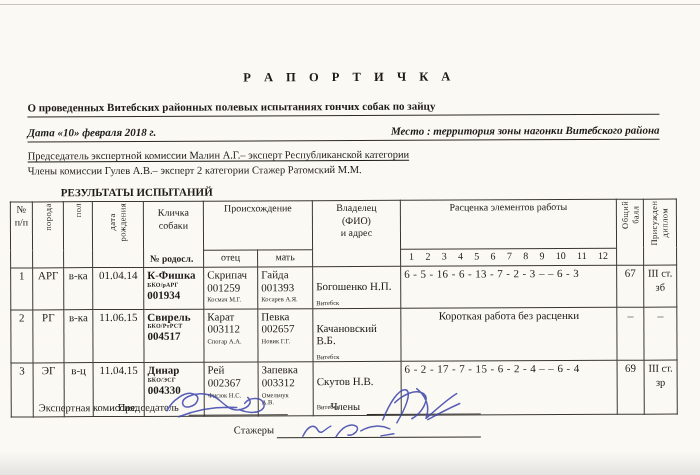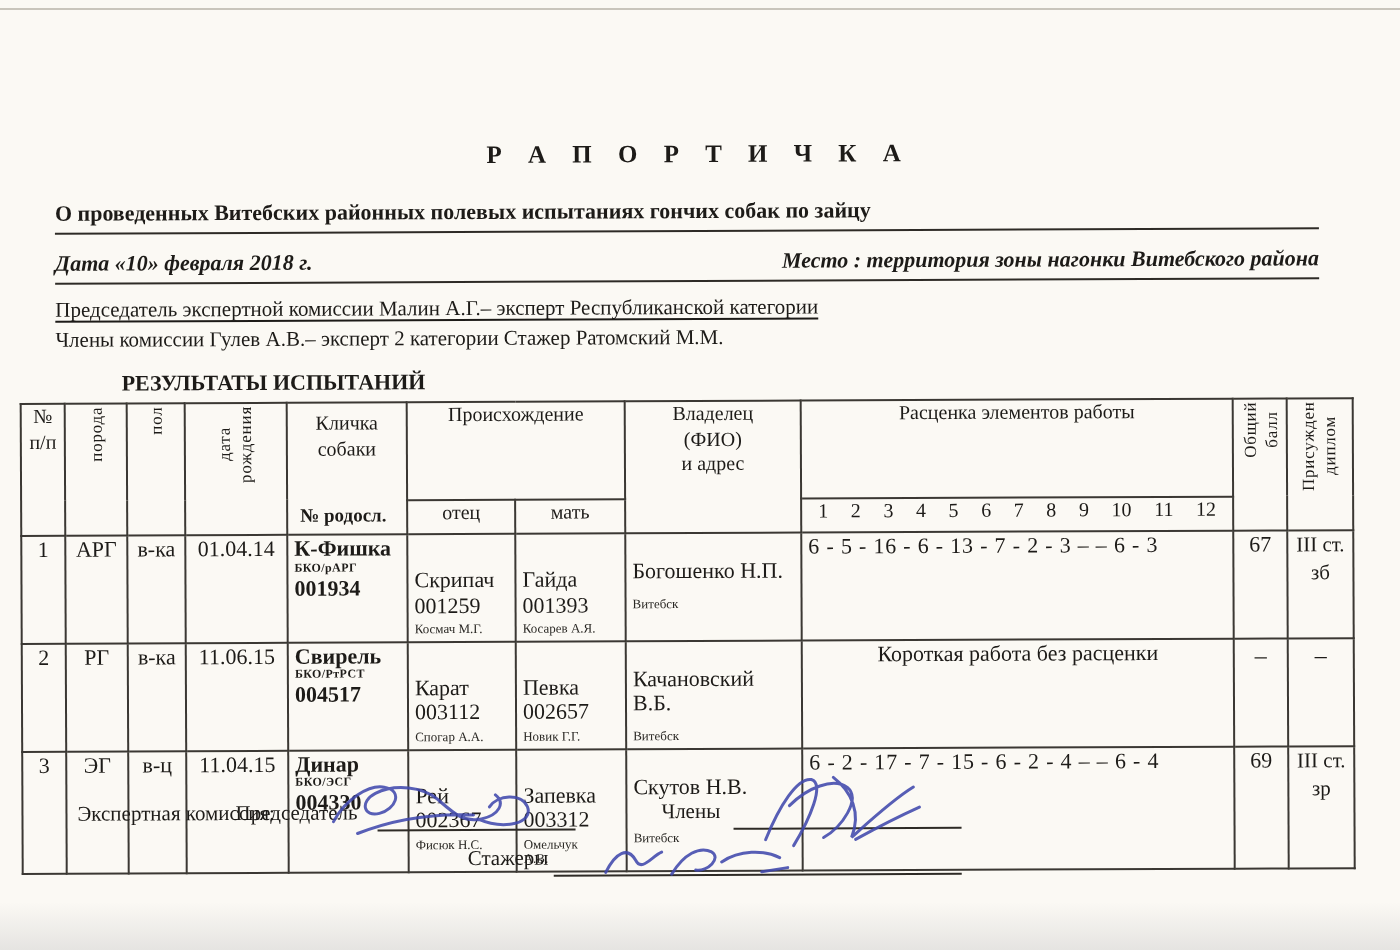--- a/index.html
+++ b/index.html
@@ -42,21 +42,21 @@
   .kl-top{font-size:10px;text-align:center;padding-top:3px;line-height:1.3;}
   .kl-bot{margin-top:auto;font-size:9.5px;text-align:left;padding:0 0 2px 3px;font-weight:bold;}
   .numrow{display:flex;justify-content:space-between;padding:0 5px;font-size:10px;}
   .numrow span{text-align:center;}
 
   td.ctr{text-align:center;}
   td.cell{font-size:11px;line-height:1.15;}
   .dogname{font-weight:bold;font-size:11px;}
   .reg{font-size:6px;font-weight:bold;letter-spacing:.2px;}
   .regno{font-weight:bold;font-size:11px;}
-  .pname{font-size:11px;margin-top:16px;} .pno{font-size:11px;}
+  .pname{font-size:11px;} .pno{font-size:11px;}
   .powner{font-size:6.5px;margin-top:2px;color:#2a2824;}
   .oname{font-size:11px;line-height:1.1;margin-top:12px;}
   .ocity{font-size:6.5px;margin-top:7px;color:#2a2824;}
   td.scores{font-weight:bold;font-size:11px;letter-spacing:.4px;padding-left:5px;padding-top:3px;white-space:nowrap;}
   td.scores-note{font-size:11px;text-align:center;padding-top:3px;}
   td.total{font-weight:bold;font-size:11px;text-align:center;padding-top:3px;}
   td.diploma{font-weight:bold;font-size:10.5px;text-align:center;line-height:1.35;padding-top:3px;}
   td.dash{font-size:12px;text-align:center;vertical-align:middle;}
 
   .f-label{position:absolute;font-size:10.5px;white-space:nowrap;}

